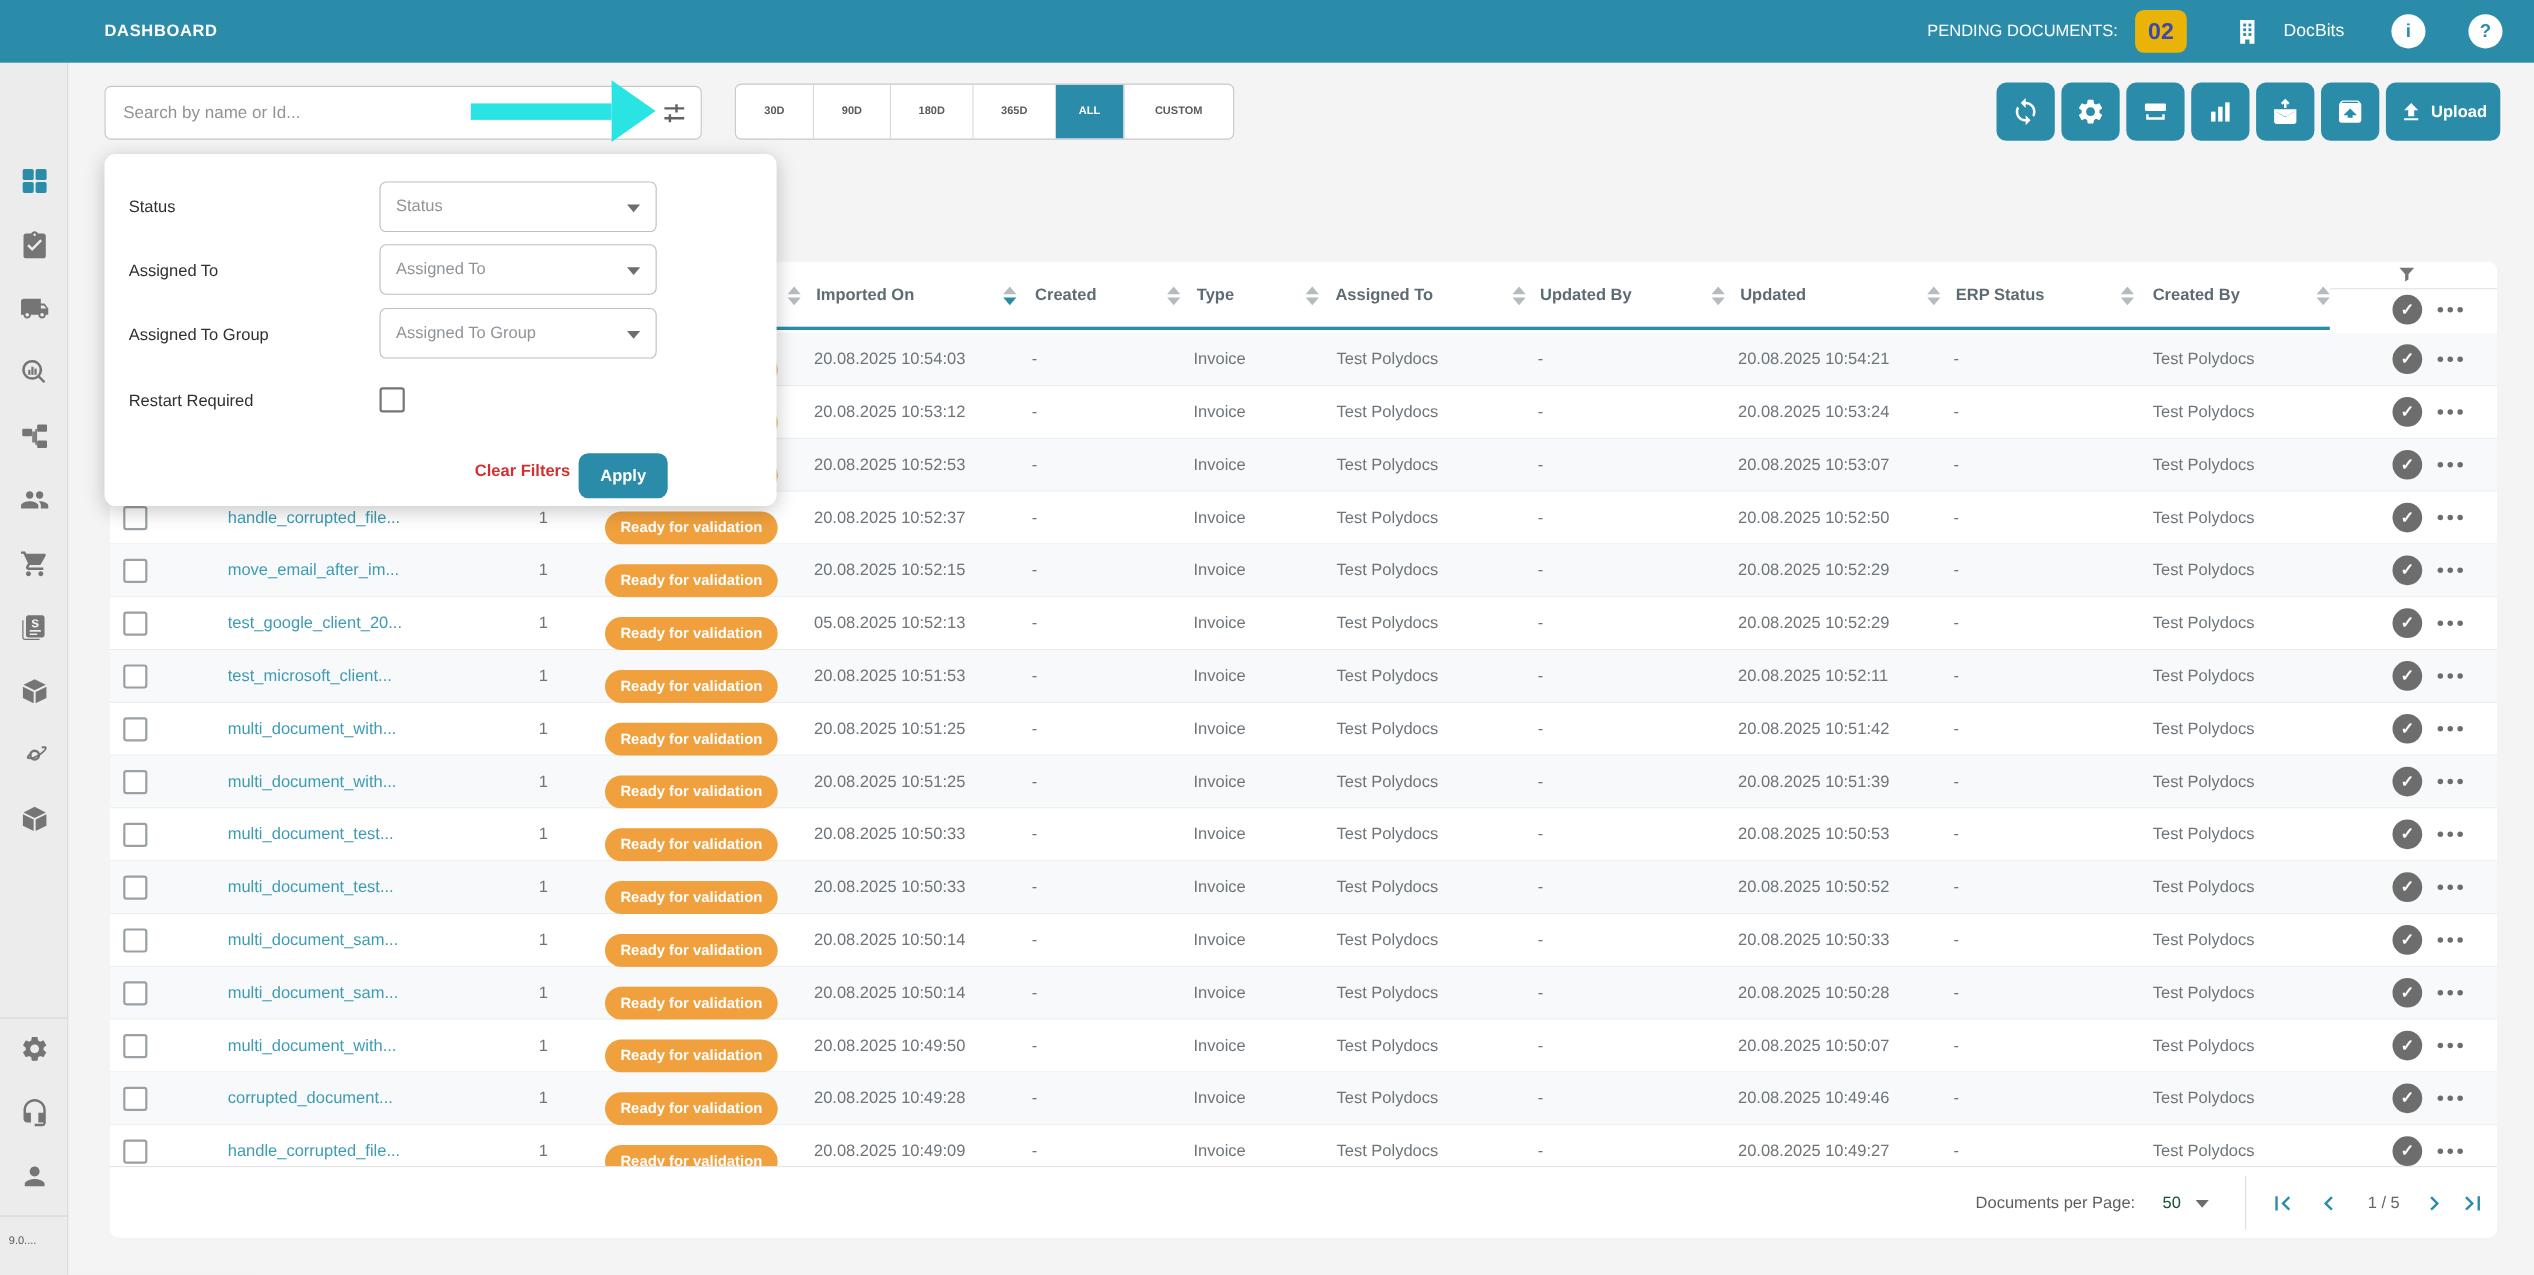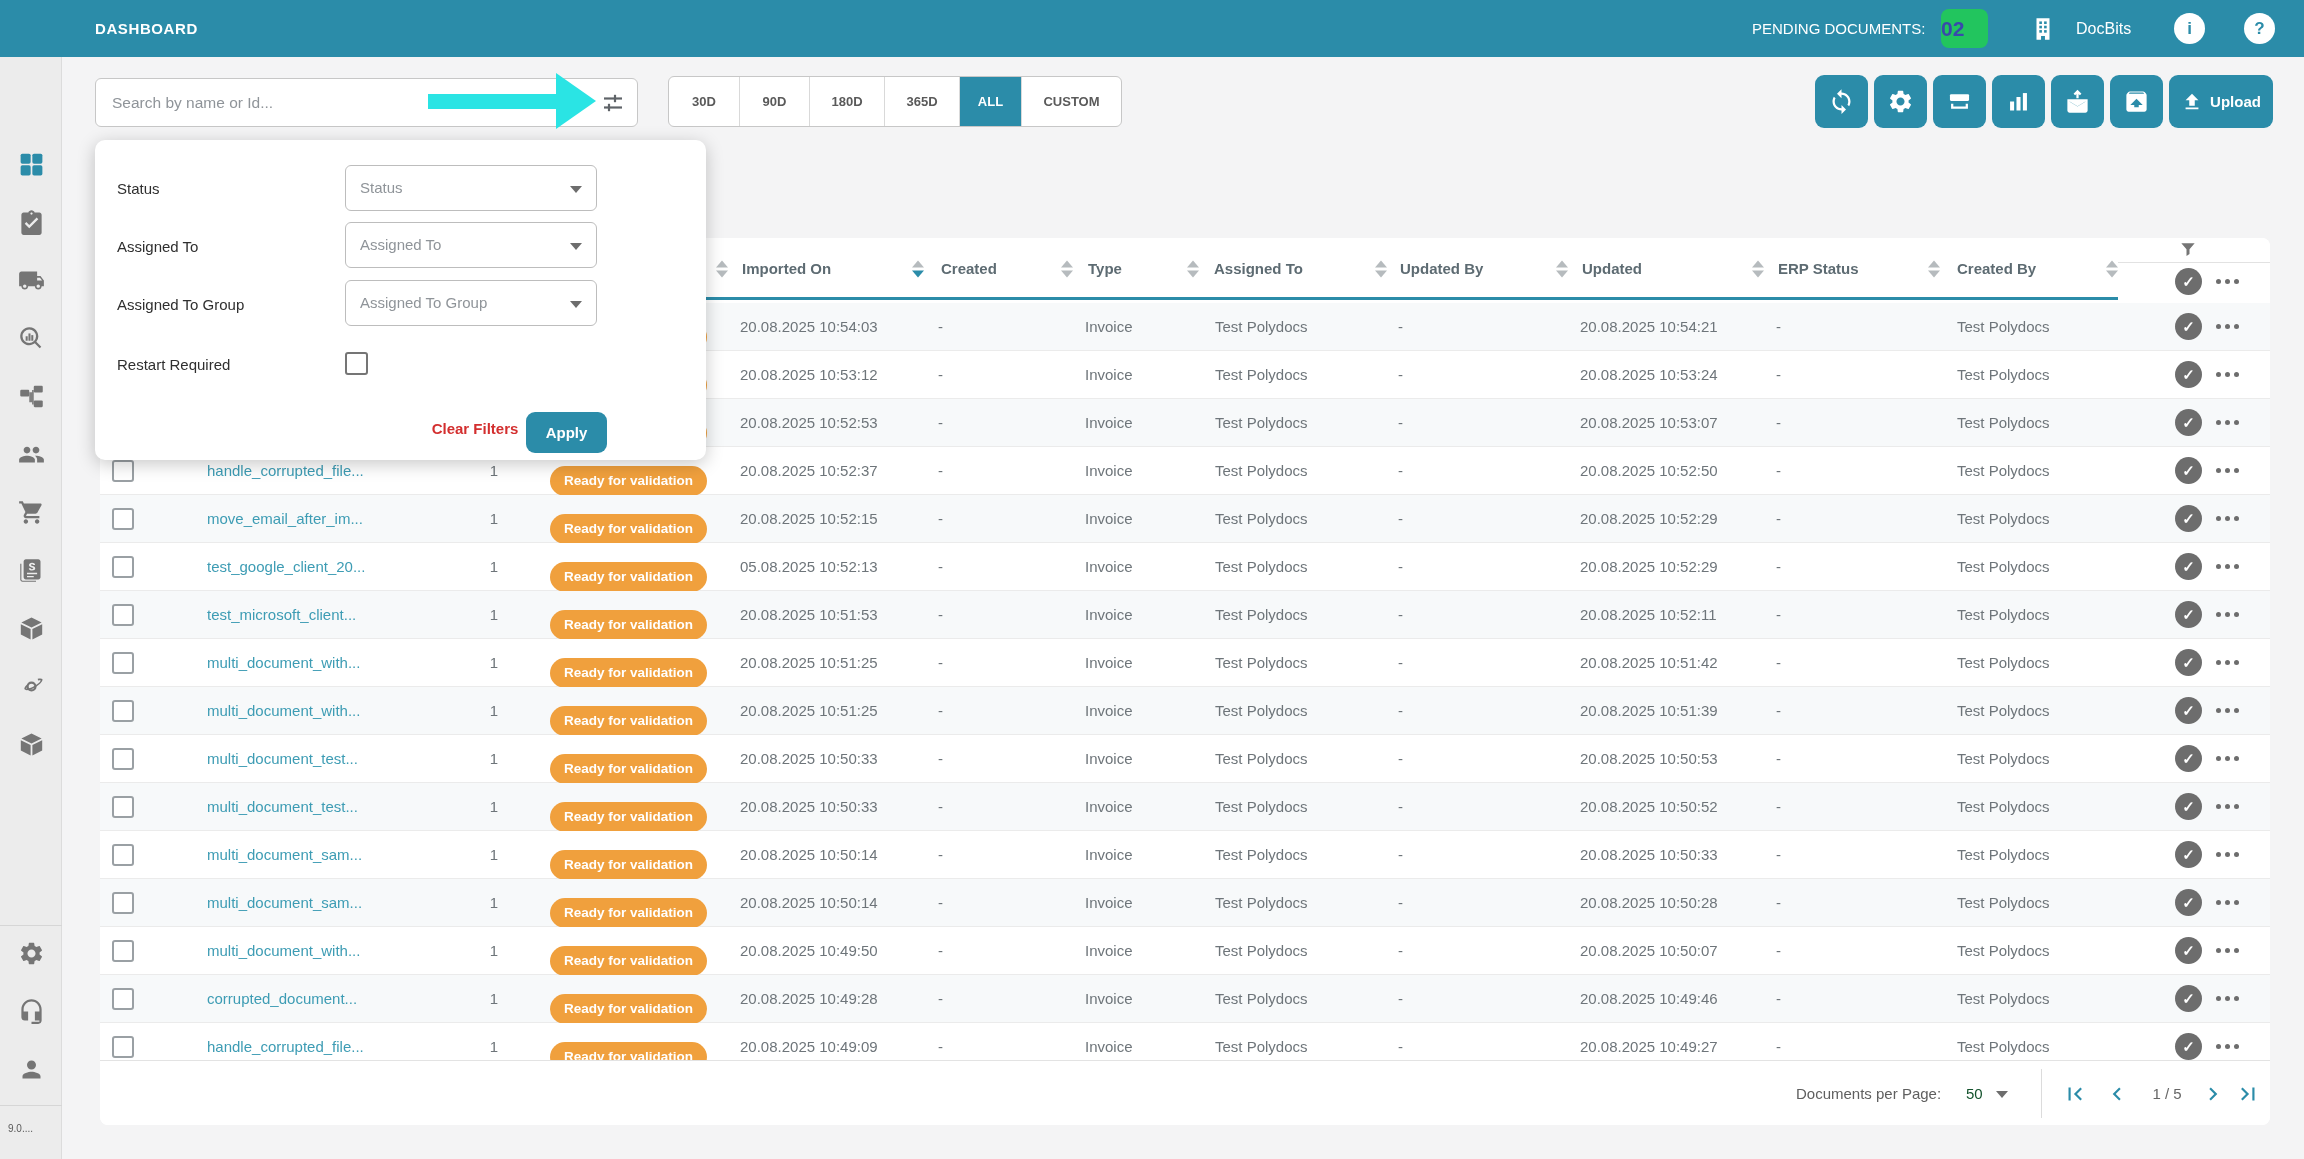--- a/index.html
+++ b/index.html
@@ -13,22 +13,22 @@
   .topbar { position:absolute; left:0; top:0; width:2304px; height:57px; background:#2b8ca9; z-index:30; }
   .logo-block { position:absolute; left:0; top:0; width:62px; height:57px; background:#efefef; }
   .logo-glyph { position:absolute; left:9px; top:6px; width:44px; height:45px; }
   .logo-glyph .bar { position:absolute; background:#2b8ca9; border-radius:5px; width:15px; height:26px; }
   .logo-glyph .b1 { left:22px; top:0; }
   .logo-glyph .b2 { left:5px; top:18px; }
   .logo-glyph .notch { position:absolute; left:18px; top:16px; width:9px; height:9px; background:#efefef; }
   .tb-title { position:absolute; left:95px; top:0; height:57px; line-height:57px; color:#fff;
     font-size:15px; font-weight:600; letter-spacing:.6px; }
   .pending-label { position:absolute; left:1752px; top:0; height:57px; line-height:57px; color:#fff; font-size:15px; }
-  .pending-count { position:absolute; left:1941px; top:9px; width:47px; height:39px; background:#22c55e; border-radius:8px;
-    color:#3949ab; font-size:21px; font-weight:700; text-align:left; line-height:39px; }
+  .pending-count { position:absolute; left:1941px; top:9px; width:47px; height:39px; background:#eab308; border-radius:8px;
+    color:#3949ab; font-size:21px; font-weight:700; text-align:center; line-height:39px; }
   .tb-building { position:absolute; left:2030px; top:16px; width:26px; height:26px; }
   .tb-brand { position:absolute; left:2076px; top:0; height:57px; line-height:57px; color:#fff; font-size:16px; }
   .tb-circle { position:absolute; top:13px; width:31px; height:31px; border-radius:50%; background:#fff;
     color:#2b8ca9; font-weight:700; text-align:center; line-height:31px; font-size:17px; }
   .tb-info { left:2174px; }
   .tb-help { left:2244px; }
   
   .sidebar { position:absolute; left:0; top:57px; width:62px; height:1102px; background:#ececec;
     border-right:1px solid #dcdcdc; z-index:25; }
   .side-icon { position:absolute; left:0; width:62px; height:28px; display:flex; justify-content:center; align-items:center; }
@@ -42,21 +42,21 @@
   .searchbox input { position:absolute; left:16px; top:0; width:420px; height:47px; border:none; outline:none;
     font-size:15.5px; color:#444; font-family:"Liberation Sans",sans-serif; background:transparent; }
   .searchbox input::placeholder { color:#8f9499; opacity:1; }
   .tune { position:absolute; right:12px; top:12px; width:24px; height:24px; }
   .cyan-arrow { position:absolute; z-index:15; }
   .cyan-arrow .shaft { position:absolute; left:0; top:21px; width:128px; height:15px; background:#2ae4e4; }
   .cyan-arrow .head { position:absolute; left:128px; top:0; width:0; height:0;
     border-top:28px solid transparent; border-bottom:28px solid transparent; border-left:40px solid #2ae4e4; }
   .tabs { position:absolute; left:668px; top:76px; height:51px; display:flex; background:#fff;
     border:1px solid #c7c7c7; border-radius:6px; overflow:hidden; }
-  .tab { height:100%; display:flex; align-items:center; justify-content:center; font-size:13px; font-weight:600;
+  .tab { height:100%; display:flex; align-items:center; justify-content:center; font-size:10px; font-weight:600;
     color:#5a5a5a; border-right:1px solid #d9d9d9; cursor:pointer;text-align:right; }
   .tab:last-child { border-right:none; }
   .tab.active { background:#2b8ca9; color:#fff; }
   .t30{width:71px}.t90{width:70px}.t180{width:75px}.t365{width:75px}.tall{width:62px}.tcustom{width:99px}
   .toolbar-btn { position:absolute; top:75px; width:53px; height:53px; background:#2b8ca9; border-radius:9px;
     display:flex; align-items:center; justify-content:center; cursor:pointer; }
   .toolbar-btn svg { width:27px; height:27px; fill:#fff; }
   .upload-btn { position:absolute; left:2169px; top:75px; width:104px; height:53px; background:#2b8ca9; border-radius:9px;
     display:flex; align-items:center; justify-content:center; gap:7px; color:#fff; font-size:15px; font-weight:600; cursor:pointer; }
   .upload-btn svg { width:22px; height:22px; fill:#fff; }

